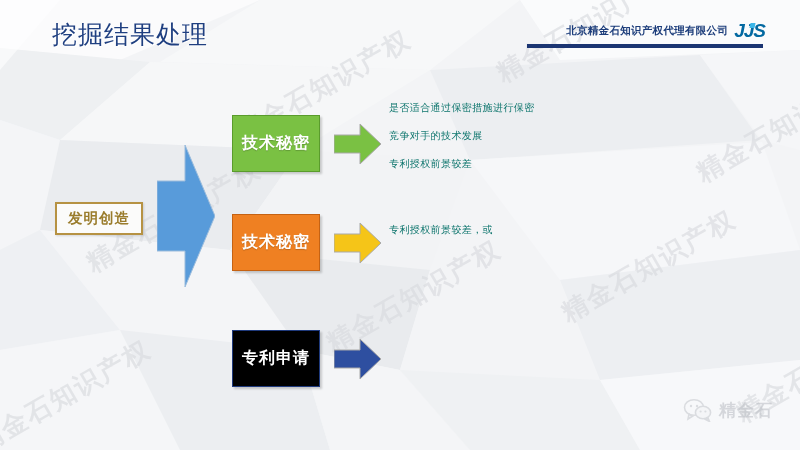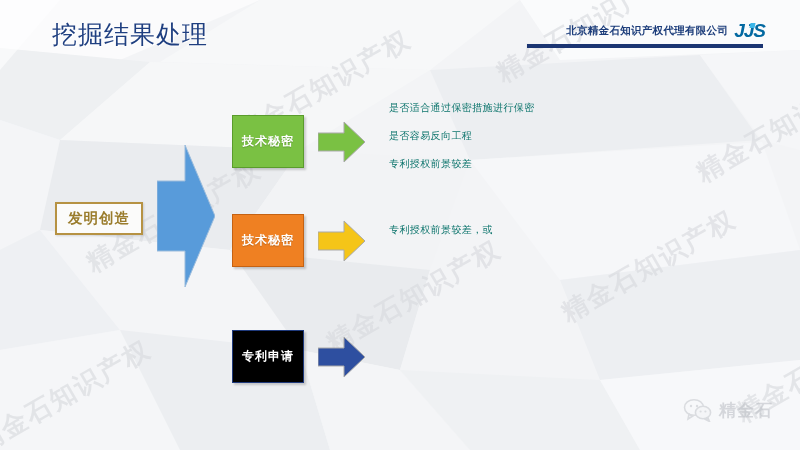--- a/index.html
+++ b/index.html
@@ -114,21 +114,21 @@
     width: 58px;
     height: 142px;
   }
 
   .node {
     position: absolute;
     display: flex;
     align-items: center;
   }
   .node-label {
-    font-size: 12px;
+    font-size: 16px;
     font-weight: bold;
     color: #ffffff;
     padding: 17px 9px;
     letter-spacing: 1px;
     box-shadow: 2px 2px 2px rgba(0,0,0,.18);
     white-space: nowrap;
     text-shadow: 0 1px 1px rgba(0,0,0,.2);
   }
   .node-label.green  { background: #7ac143; border: 1px solid #5a9c2c; }
   .node-label.orange { background: #ef8022; border: 1px solid #c56213; }
@@ -225,21 +225,21 @@
   </svg>
 
   <div class="node" style="left:232px; top:115px;">
     <div class="node-label green">技术秘密</div>
     <svg class="arr" viewBox="0 0 48 42">
       <polygon points="0,12 26,12 26,1 47,21 26,41 26,30 0,30" fill="#7ac143" stroke="#a9a9a9" stroke-width="1"></polygon>
     </svg>
   </div>
   <div class="lines" style="left:389px; top:94px; line-height:28px;">
     <div class="ln">是否适合通过保密措施进行保密</div>
-    <div class="ln">是否容易反向工程</div>
+    <div class="ln">竞争对手的技术发展</div>
     <div class="ln">专利授权前景较差</div>
   </div>
 
   <div class="node" style="left:232px; top:214px;">
     <div class="node-label orange">技术秘密</div>
     <svg class="arr" viewBox="0 0 48 42">
       <polygon points="0,12 26,12 26,1 47,21 26,41 26,30 0,30" fill="#f5c518" stroke="#a9a9a9" stroke-width="1"></polygon>
     </svg>
   </div>
   <div class="lines" style="left:389px; top:216px; line-height:28px;">

